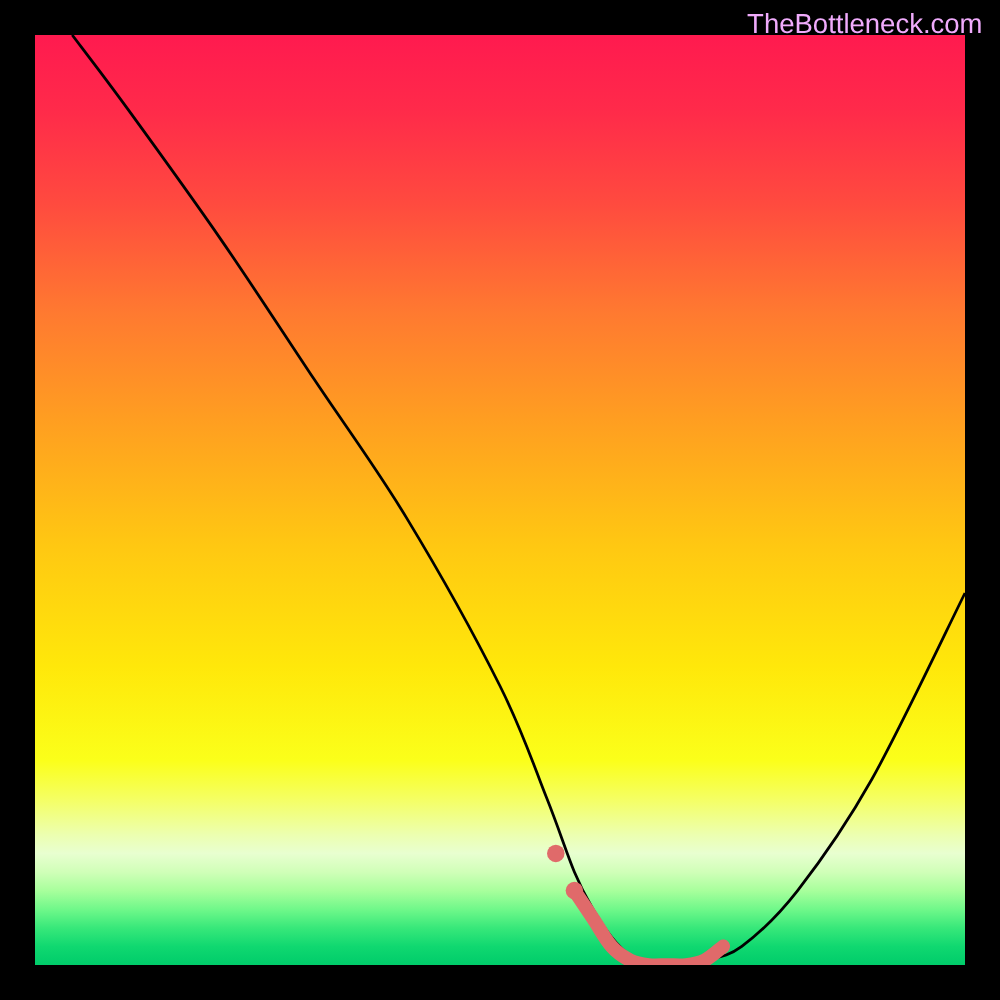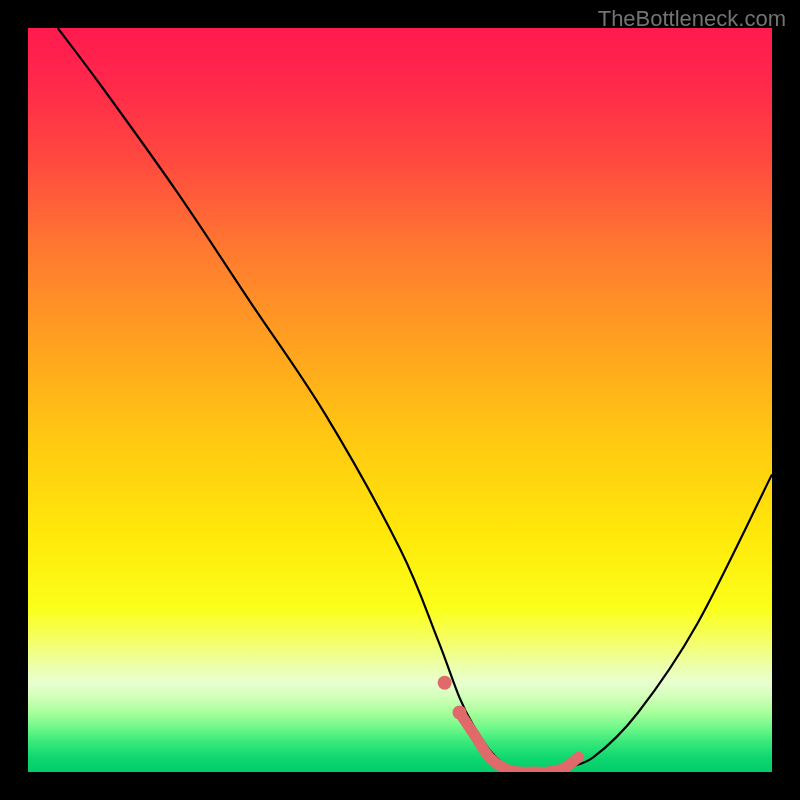--- a/index.html
+++ b/index.html
@@ -7,21 +7,21 @@
     width: 800px;
     height: 800px;
     background: #000;
     position: relative;
     font-family: Arial, sans-serif;
   }
   .watermark {
     position: absolute;
     top: 6px;
     right: 14px;
-    color: #737373;
+    color: #f0abfc;
     font-size: 22px;
     font-weight: 400;
     z-index: 10;
     text-align: right;
   }
   .plot-area {
     position: absolute;
     left: 28px;
     top: 28px;
     width: 744px;

